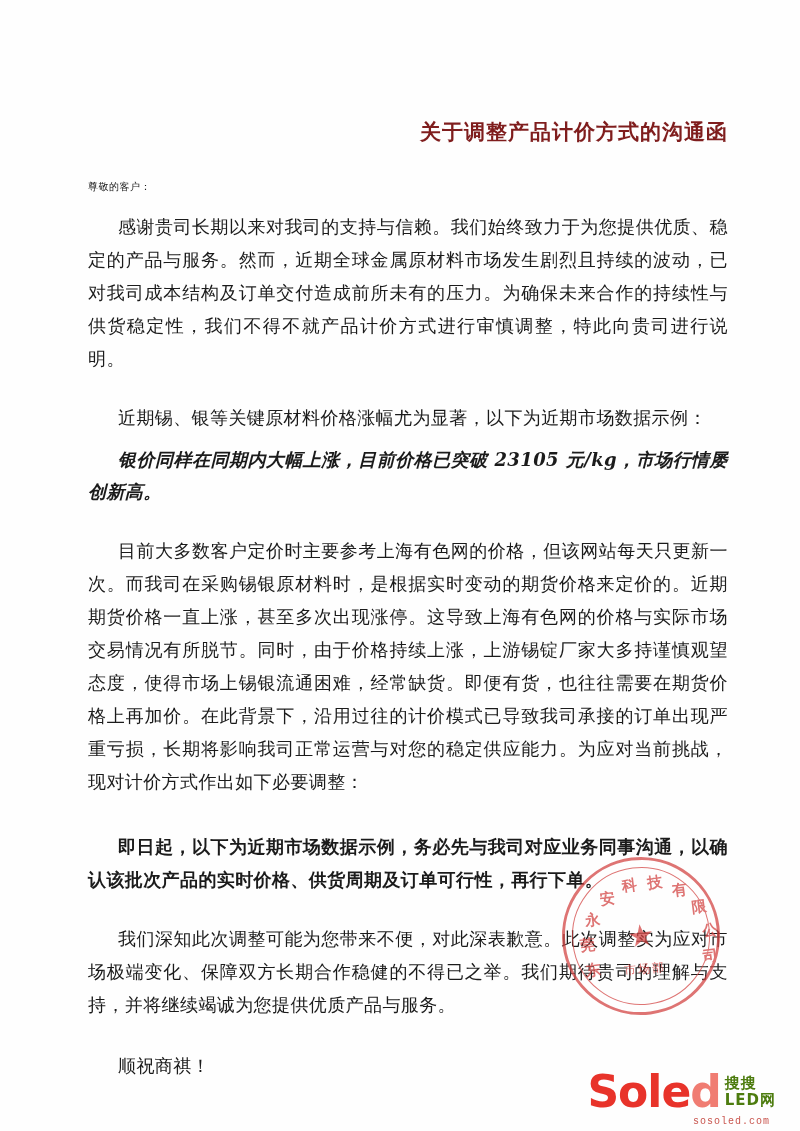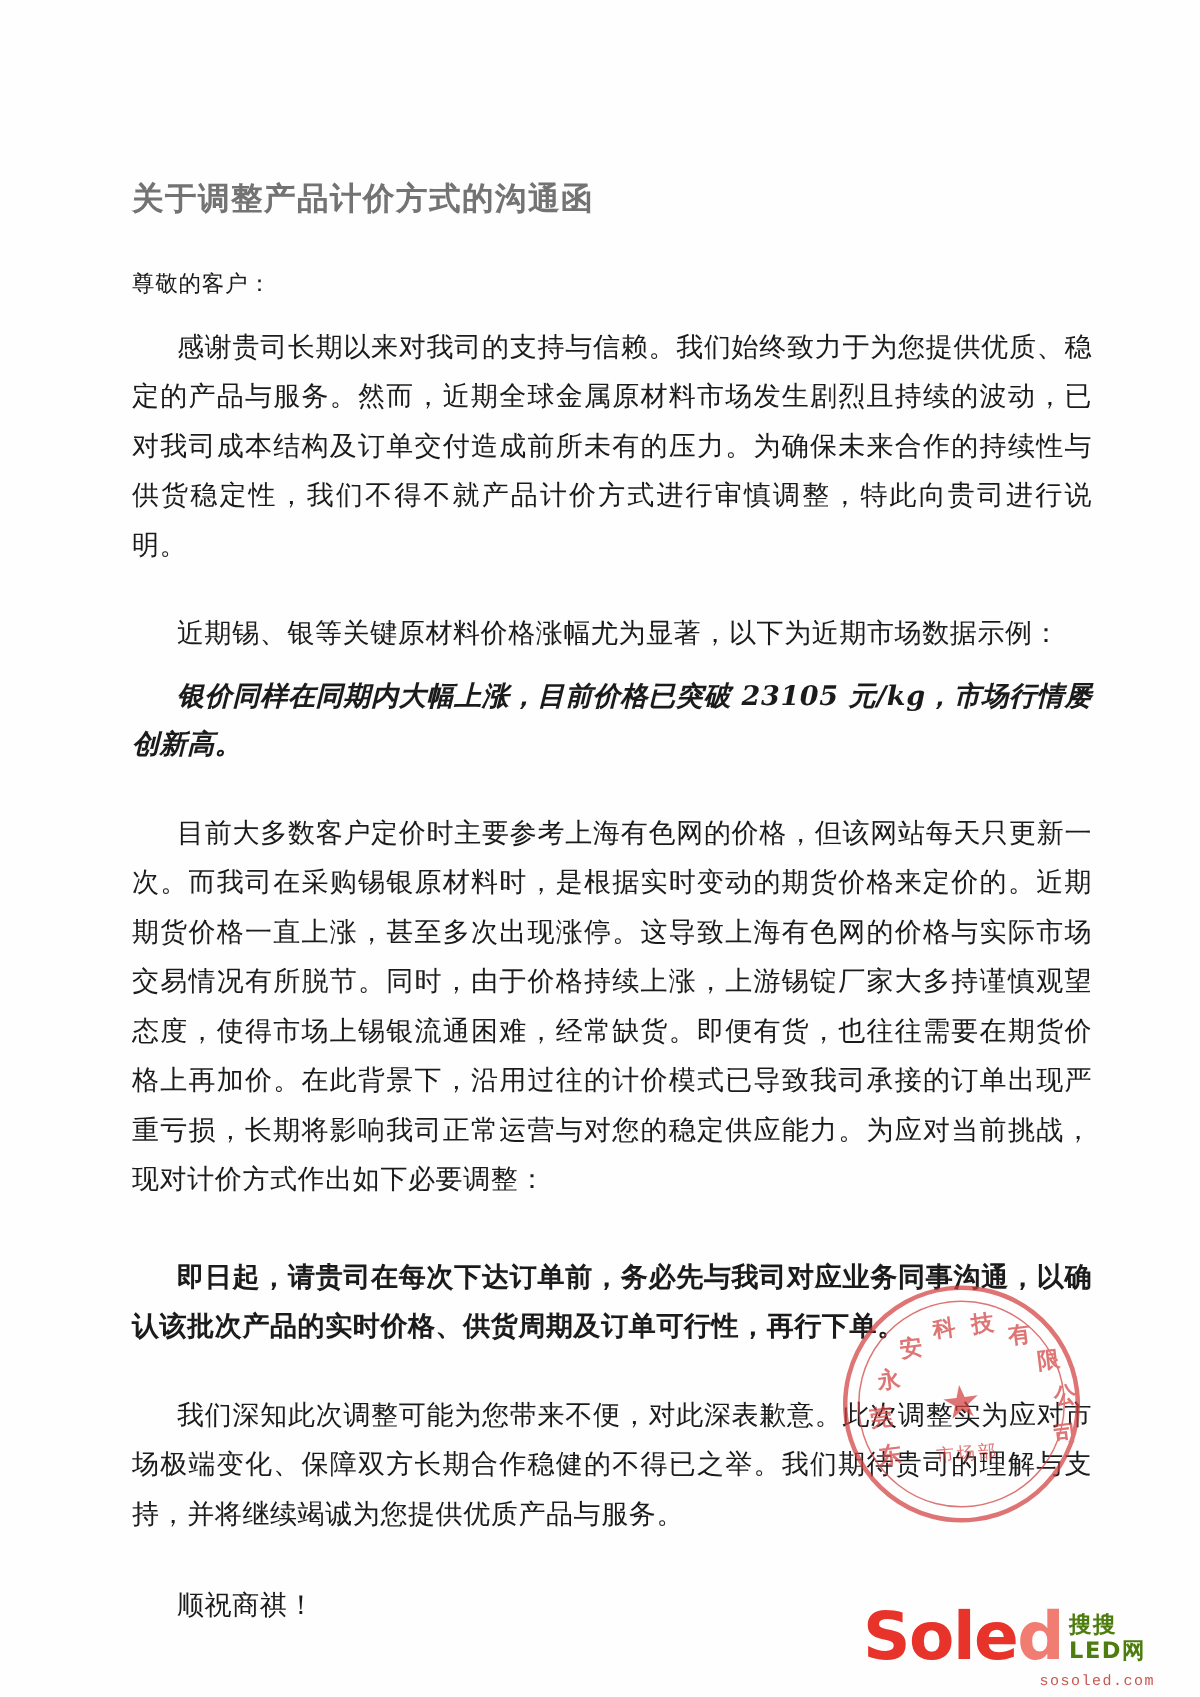--- a/index.html
+++ b/index.html
@@ -20,31 +20,31 @@
     inset: 0;
     background: #fefefe;
   }
   .doc {
     position: absolute;
     left: 88px;
     top: 0;
     width: 640px;
   }
   .doc-title {
-    text-align: left;
+    text-align: right;
     font-size: 21px;
     font-weight: bold;
     letter-spacing: 1px;
     margin-top: 118px;
-    color: #737373;
+    color: #7f1d1d;
     font-family: "DejaVu Serif", "Liberation Serif", serif;
   }
   .salutation {
     margin-top: 34px;
-    font-size: 15px;
+    font-size: 10px;
     letter-spacing: 0.5px;
   }
   p.body-par {
     font-size: 18px;
     line-height: 33px;
     margin: 16px 0 0 0;
     text-align: justify;
     text-justify: inter-ideograph;
     letter-spacing: 0.4px;
   }
@@ -133,21 +133,21 @@
     bottom: 34px;
     transform: translateX(-50%) rotate(2deg);
     font-size: 12px;
     color: #d2403f;
     white-space: nowrap;
     letter-spacing: 2px;
   }
   
   .logo {
     position: absolute;
-    right: 36px;
+    right: 24px;
     bottom: 18px;
     display: flex;
     align-items: flex-end;
     gap: 4px;
     font-family: "DejaVu Sans", "Liberation Sans", sans-serif;
   }
   .logo-main {
     font-size: 44px;
     font-weight: bold;
     color: #e8332a;
@@ -190,21 +190,21 @@
 
     <p class="body-par indent">感谢贵司长期以来对我司的支持与信赖。我们始终致力于为您提供优质、稳定的产品与服务。然而，近期全球金属原材料市场发生剧烈且持续的波动，已对我司成本结构及订单交付造成前所未有的压力。为确保未来合作的持续性与供货稳定性，我们不得不就产品计价方式进行审慎调整，特此向贵司进行说明。</p>
 
     <p class="body-par indent gap-lg">近期锡、银等关键原材料价格涨幅尤为显著，以下为近期市场数据示例：</p>
 
 
     <p class="body-par bold-italic">银价同样在同期内大幅上涨，目前价格已突破 23105 元/kg，市场行情屡创新高。</p>
 
     <p class="body-par indent gap-lg">目前大多数客户定价时主要参考上海有色网的价格，但该网站每天只更新一次。而我司在采购锡银原材料时，是根据实时变动的期货价格来定价的。近期期货价格一直上涨，甚至多次出现涨停。这导致上海有色网的价格与实际市场交易情况有所脱节。同时，由于价格持续上涨，上游锡锭厂家大多持谨慎观望态度，使得市场上锡银流通困难，经常缺货。即便有货，也往往需要在期货价格上再加价。在此背景下，沿用过往的计价模式已导致我司承接的订单出现严重亏损，长期将影响我司正常运营与对您的稳定供应能力。为应对当前挑战，现对计价方式作出如下必要调整：</p>
 
-    <p class="body-par bold">即日起，请贵司在每次下达订单前，务必先与我司对应业务同事沟通，以确认该批次产品的实时价格、供货周期及订单可行性，再行下单。</p>
+    <p class="body-par bold">即日起，以下为近期市场数据示例，务必先与我司对应业务同事沟通，以确认该批次产品的实时价格、供货周期及订单可行性，再行下单。</p>
 
     <p class="body-par indent gap-lg">我们深知此次调整可能为您带来不便，对此深表歉意。此次调整实为应对市场极端变化、保障双方长期合作稳健的不得已之举。我们期待贵司的理解与支持，并将继续竭诚为您提供优质产品与服务。</p>
 
     <p class="body-par indent gap-lg">顺祝商祺！</p>
 
     <div class="sign-block">
       <div class="sign-line">东莞永安科技有限公司</div>
 
     </div>
 

